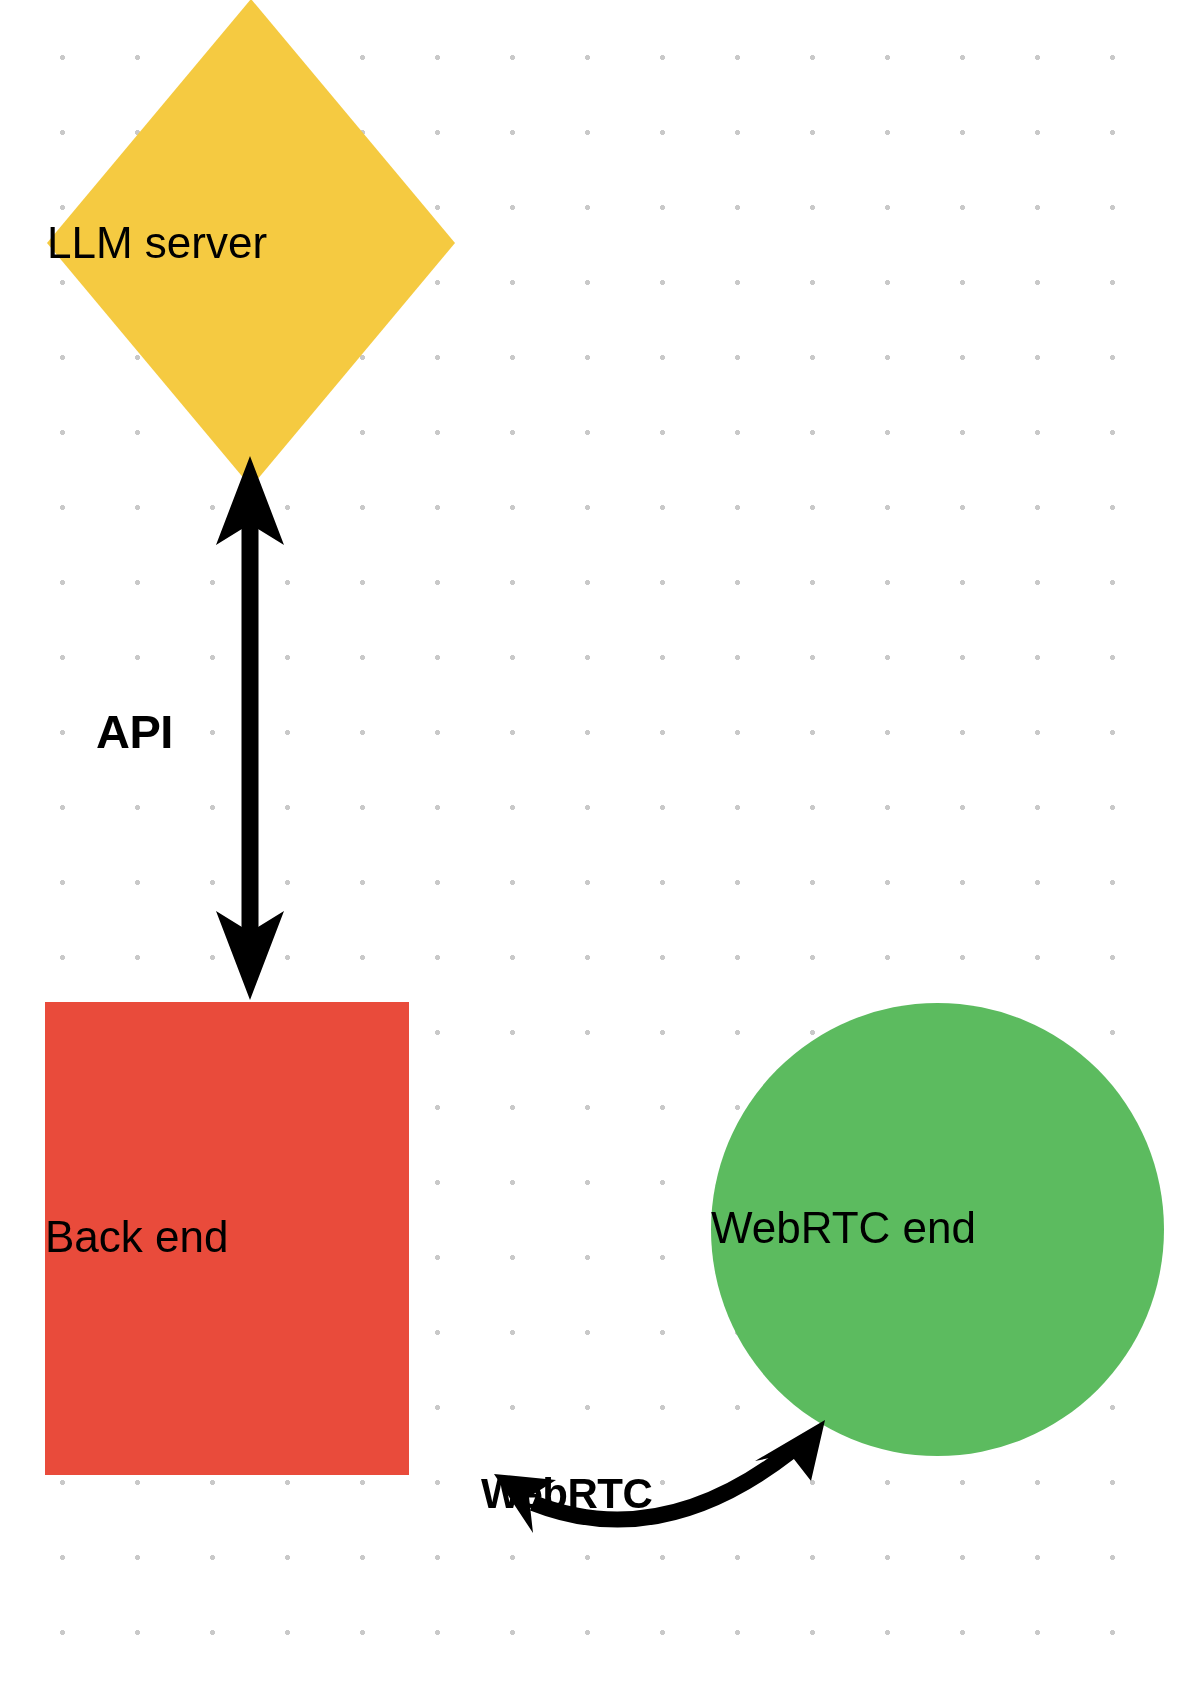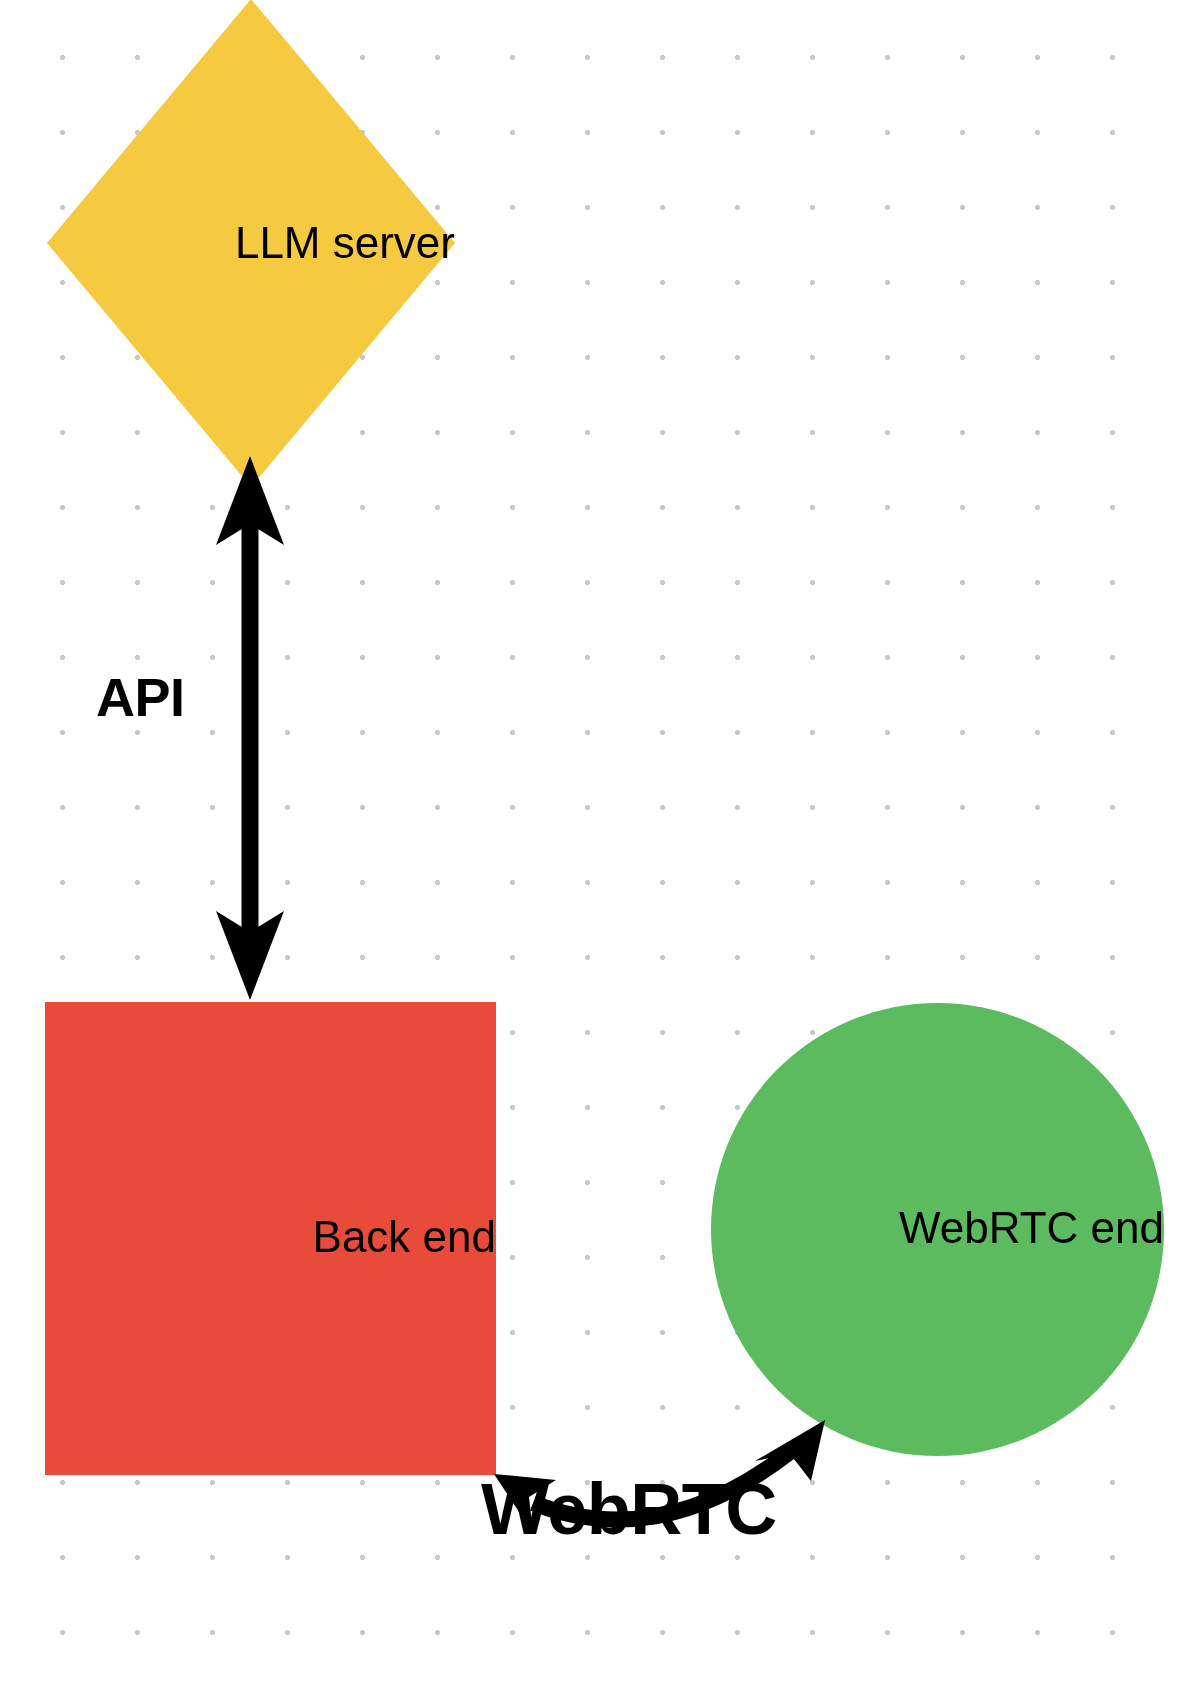--- a/index.html
+++ b/index.html
@@ -15,21 +15,21 @@
     background-image: radial-gradient(#c9c9c9 2.3px, transparent 2.4px);
     background-size: 75px 75px;
     background-position: 25px 20px;
     overflow: hidden;
     font-family: "Liberation Sans", "DejaVu Sans", sans-serif;
   }
   .shape-label {
     position: absolute;
     left: 0;
     right: 0;
-    text-align: right;
+    text-align: left;
     color: #000000;
     font-size: 44px;
     font-weight: 400;
     line-height: 1;
     white-space: nowrap;
   }
 
   
   #llm-node {
     position: absolute;
@@ -44,21 +44,21 @@
     background: #F5CA41;
     clip-path: polygon(50% 0%, 100% 50%, 50% 100%, 0% 50%);
   }
   #llm-label { top: 222px; }
 
   
   #backend-node {
     position: absolute;
     left: 45px;
     top: 1002px;
-    width: 451px;
+    width: 364px;
     height: 473px;
   }
   #backend-rect {
     position: absolute;
     inset: 0;
     background: #E94B3B;
   }
   #backend-label { top: 213px; }
 
   
@@ -90,28 +90,28 @@
   
   .edge-label {
     position: absolute;
     color: #000000;
     font-weight: 700;
     line-height: 1;
     white-space: nowrap;
   }
   #api-label {
     left: 96px;
-    top: 670px;
-    font-size: 54px;
+    top: 708px;
+    font-size: 47px;
     letter-spacing: -0.5px;
   }
   #webrtc-label {
     left: 481px;
     top: 1473px;
-    font-size: 72px;
+    font-size: 42px;
     letter-spacing: -0.5px;
   }
 </style>
 </head>
 <body>
 
 <div id="canvas">
 
   <div id="llm-node">
     <div id="llm-diamond"></div>

